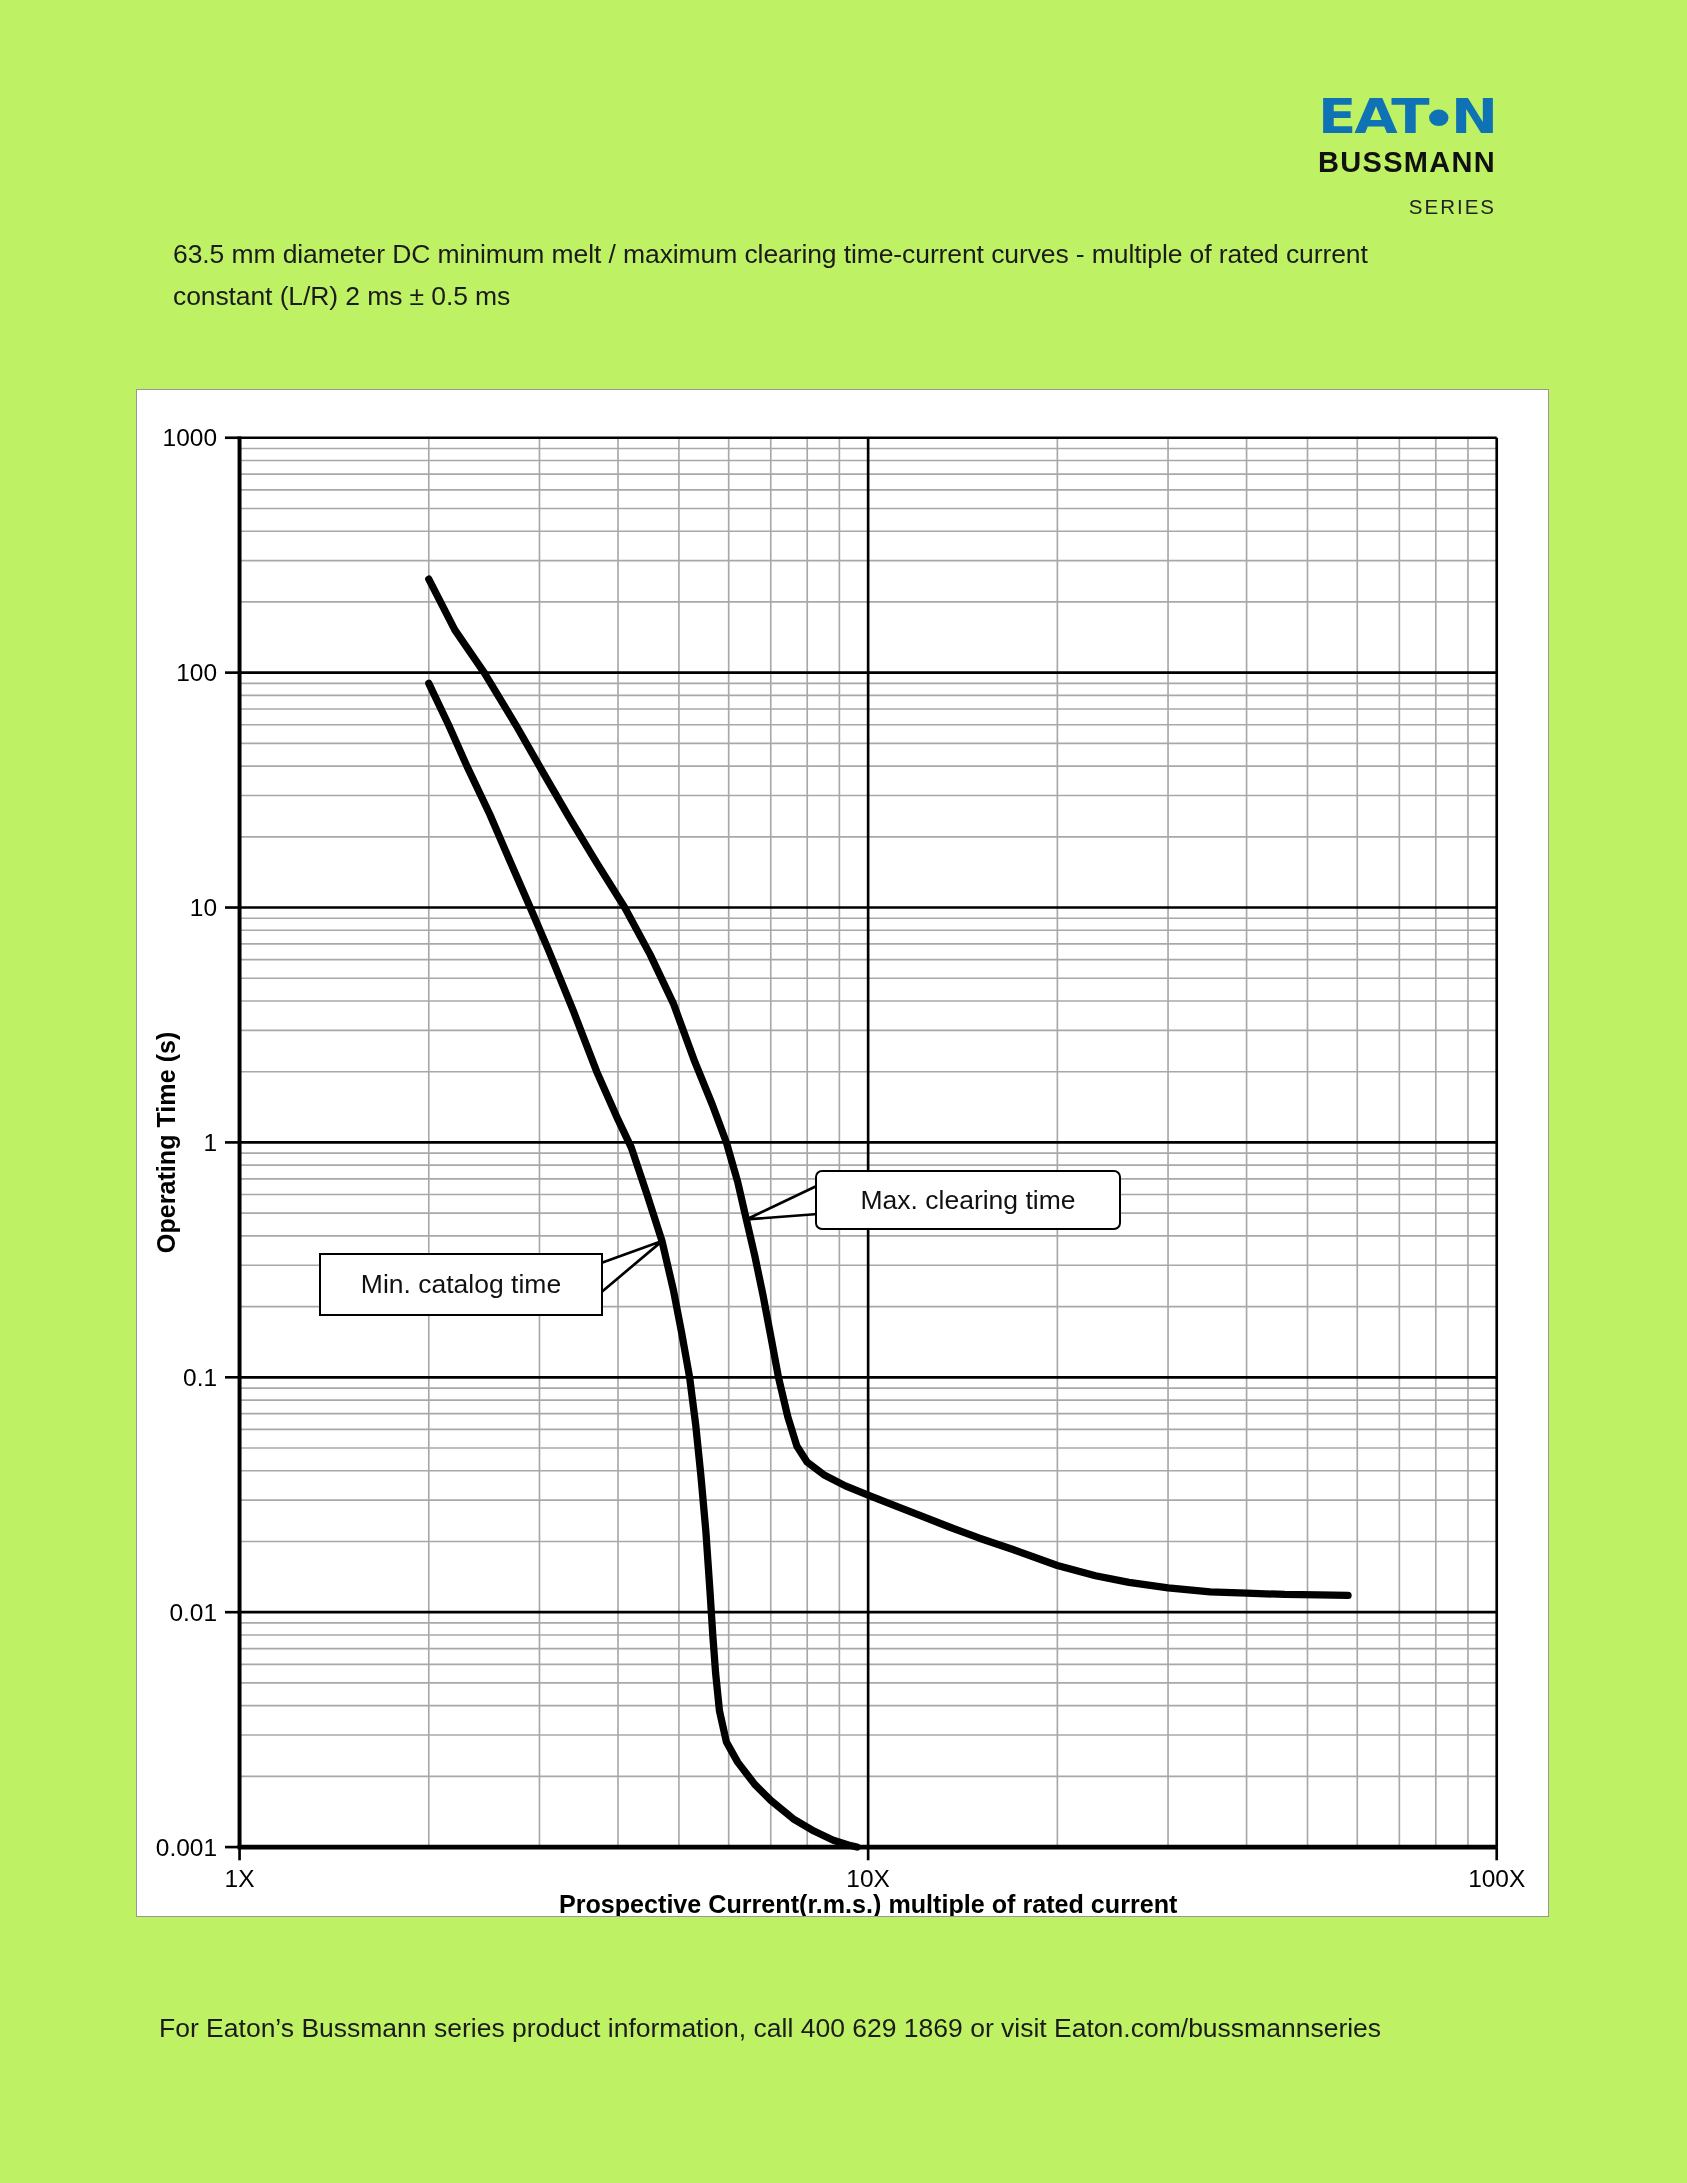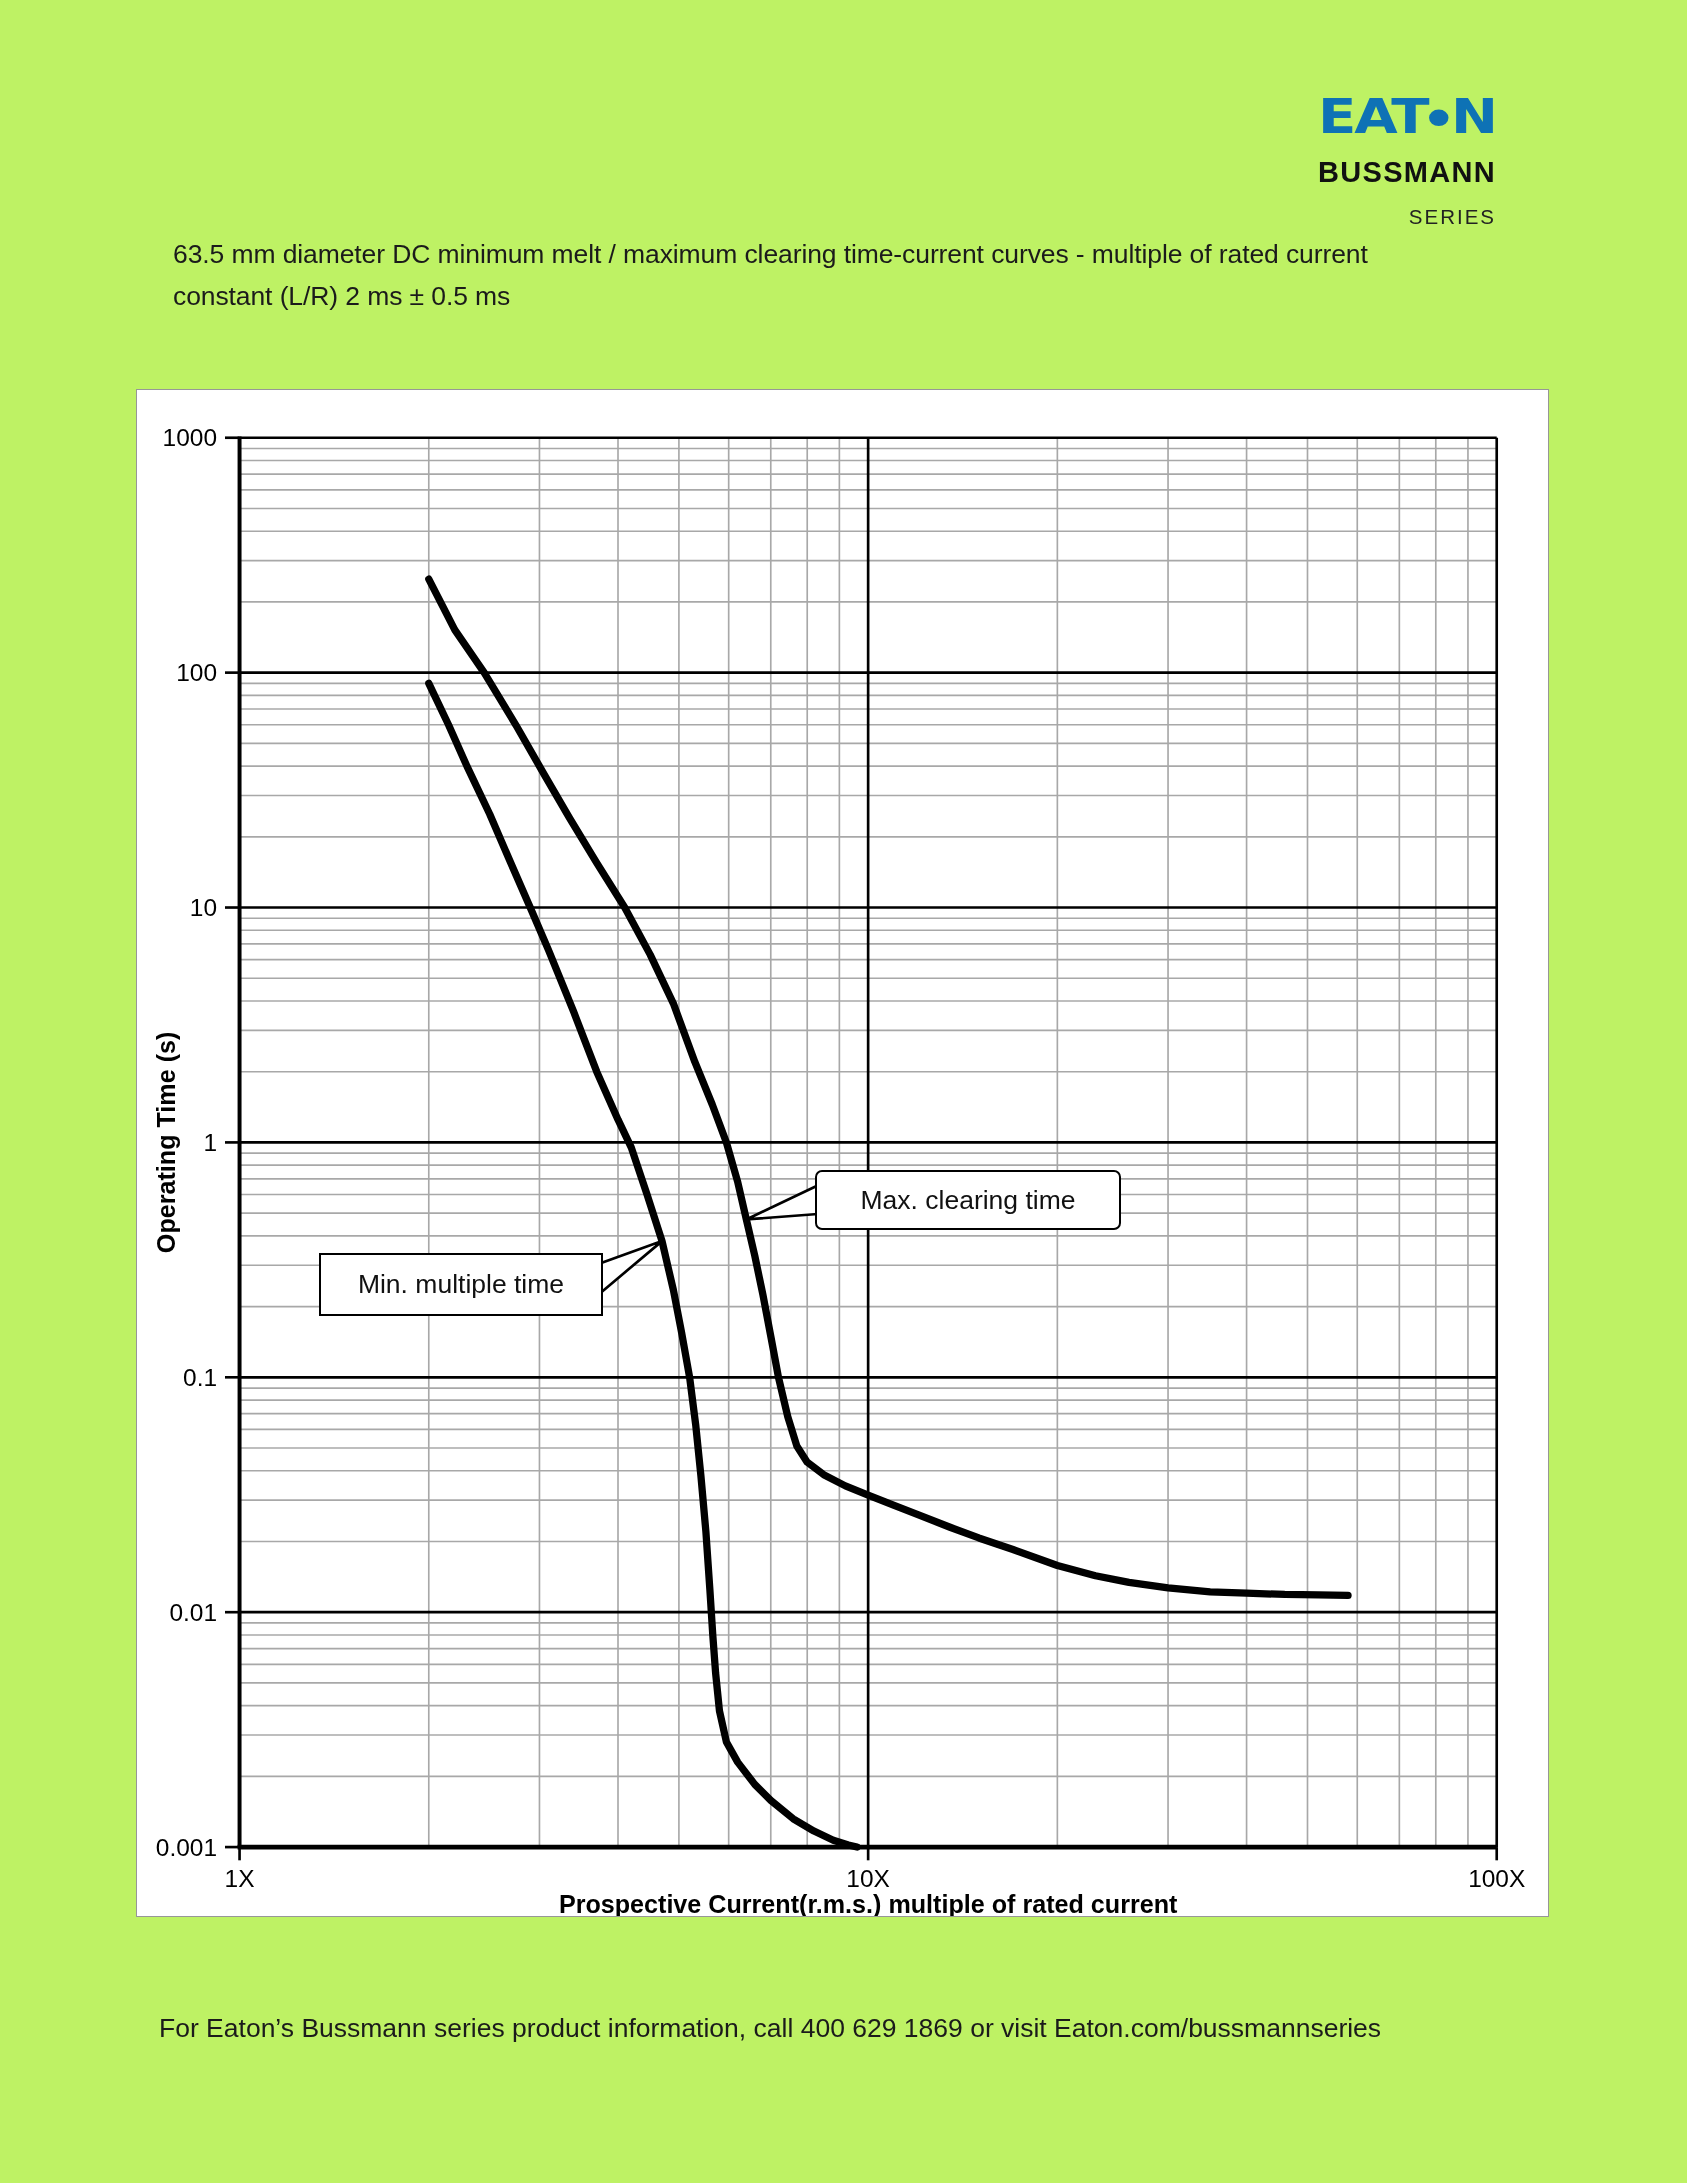--- a/index.html
+++ b/index.html
@@ -18,21 +18,21 @@
     letter-spacing:-2px;
     transform:scale(1.08,0.92);transform-origin:right top;
     white-space:nowrap;
   }
   .wordmark .dot{
     display:inline-block;width:18px;height:18px;border-radius:50%;
     margin:0 2px 6px 2px;vertical-align:middle;
   }
   .logo-line2{
     font-weight:bold;font-size:29px;letter-spacing:1.3px;color:#111;
-    margin-top:13px;line-height:29px;
+    margin-top:3px;line-height:29px;
   }
   .logo-line3{
     font-size:20.5px;letter-spacing:2px;color:#222;line-height:22.5px;margin-top:19px;
   }
   
   .doc-title{
     position:absolute;left:173px;top:233px;width:1323px;
     font-size:26.5px;line-height:42px;color:#1b1b1b;letter-spacing:-0.1px;
   }
   
@@ -172,21 +172,21 @@
         <line x1="2055" y1="2202" x2="2055" y2="2222" stroke="#000000" stroke-width="4"></line>
         <text x="2055" y="2262" text-anchor="middle" font-size="37">100X</text>
         <text x="1105" y="2302" text-anchor="middle" font-size="38" font-weight="bold">Prospective Current(r.m.s.) multiple of rated current</text>
         <text transform="translate(58 1137) rotate(-90)" text-anchor="middle" font-size="38" font-weight="bold">Operating Time (s)</text>
         <path d="M441.0 443.2 L470.8 505.8 L498.6 568.3 L533.0 640.7 L564.8 714.4 L594.3 782.0 L621.8 846.1 L659.9 939.5 L694.8 1030.1 L727.0 1102.6 L747.1 1144.9 L770.9 1215.8 L793.5 1286.2 L810.7 1360.3 L823.1 1424.4 L835.2 1492.0 L844.6 1565.7 L852.3 1641.2 L859.8 1725.4 L865.8 1812.6 L870.2 1881.4 L874.5 1939.2 L880.3 1996.2 L890.8 2043.3 L907.8 2073.6 L933.6 2107.2 L957.8 2131.5 L991.8 2159.2 L1023.1 2177.8 L1052.3 2191.6 L1075.1 2198.9 L1088.2 2202.0" fill="none" stroke="#000000" stroke-width="11" stroke-linecap="round" stroke-linejoin="round"></path>
         <path d="M441.0 285.7 L480.3 362.4 L524.7 427.0 L572.4 505.8 L615.1 580.3 L653.8 647.0 L694.8 714.4 L737.1 782.0 L775.6 853.2 L810.7 927.2 L843.1 1015.4 L869.4 1079.7 L890.8 1137.0 L907.8 1196.5 L920.9 1253.4 L933.6 1307.9 L945.9 1367.0 L957.8 1429.5 L969.5 1492.0 L983.5 1551.5 L997.2 1595.8 L1012.9 1620.3 L1037.9 1639.2 L1070.6 1656.1 L1105.0 1670.1 L1144.3 1685.5 L1180.2 1699.7 L1228.8 1718.6 L1272.3 1734.8 L1323.9 1752.2 L1391.0 1776.5 L1448.6 1791.9 L1499.2 1801.9 L1558.3 1810.1 L1621.9 1816.3 L1677.0 1818.2 L1734.6 1820.2 L1785.2 1820.8 L1830.3 1821.5" fill="none" stroke="#000000" stroke-width="11" stroke-linecap="round" stroke-linejoin="round"></path>
         <polygon points="691,1323 691,1372.4 793.4929650389316,1286.1768232010324" fill="#ffffff" stroke="#000" stroke-width="4" stroke-linejoin="round"></polygon>
         <polygon points="1039,1197.2 1039,1244.52 920.8709752846928,1253.4052604328203" fill="#ffffff" stroke="#000" stroke-width="4" stroke-linejoin="round"></polygon>
       </svg>
     <div class="callout callout-min">
-      <span>Min. multiple time</span>
+      <span>Min. catalog time</span>
     </div>
     <div class="callout callout-max">
       <span>Max. clearing time</span>
     </div>
   </div>
 
   <div class="footer">For Eaton’s Bussmann series product information, call 400 629 1869 or visit Eaton.com/bussmannseries</div>
 
 </div>
 

